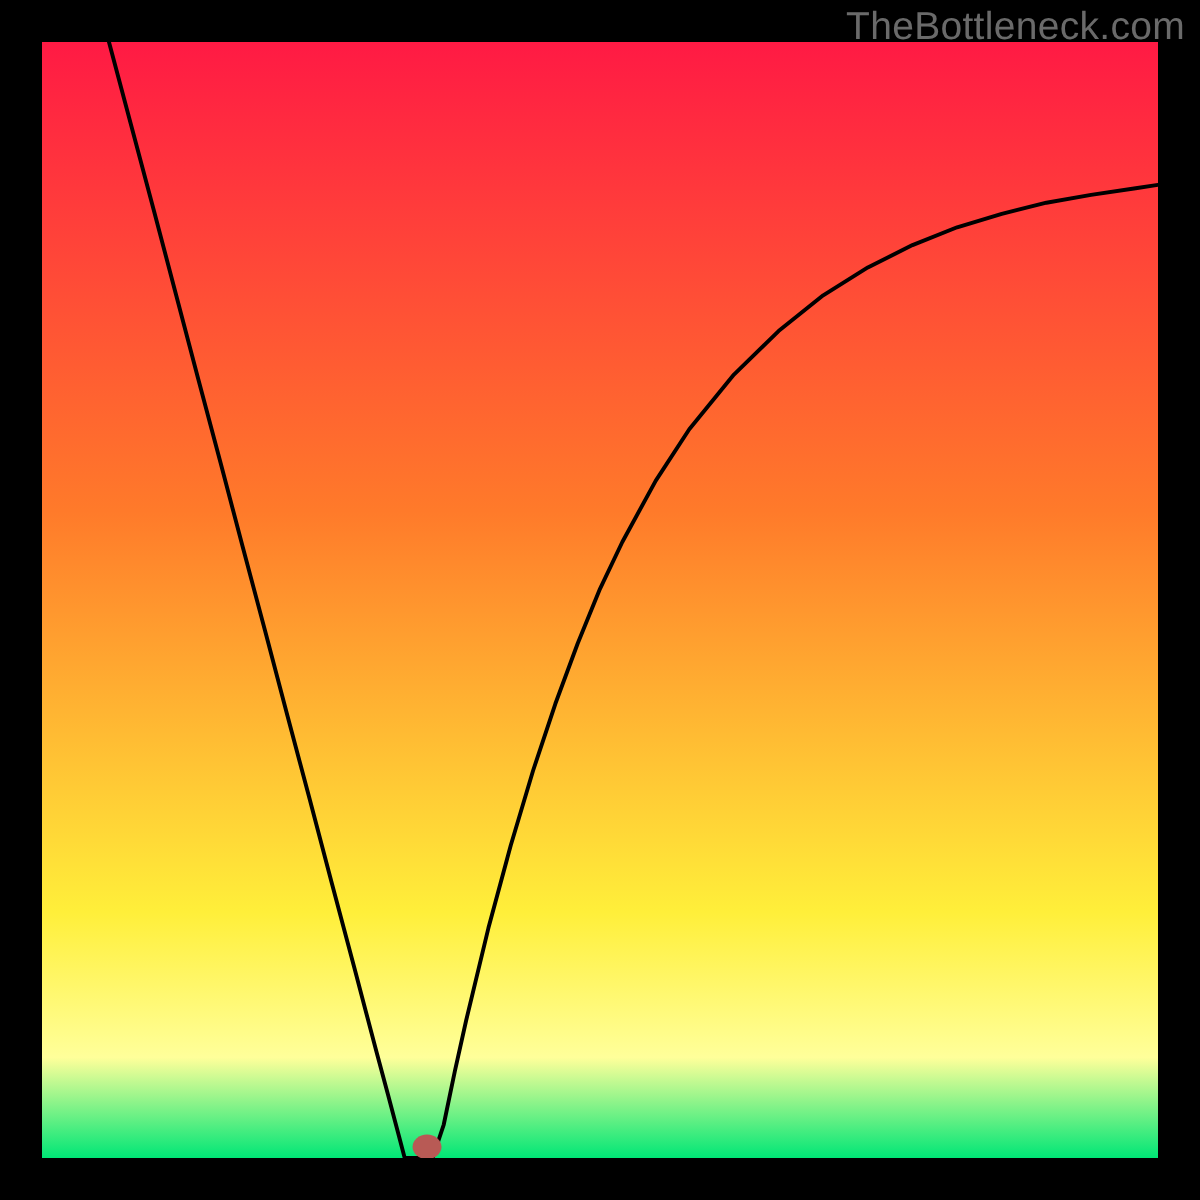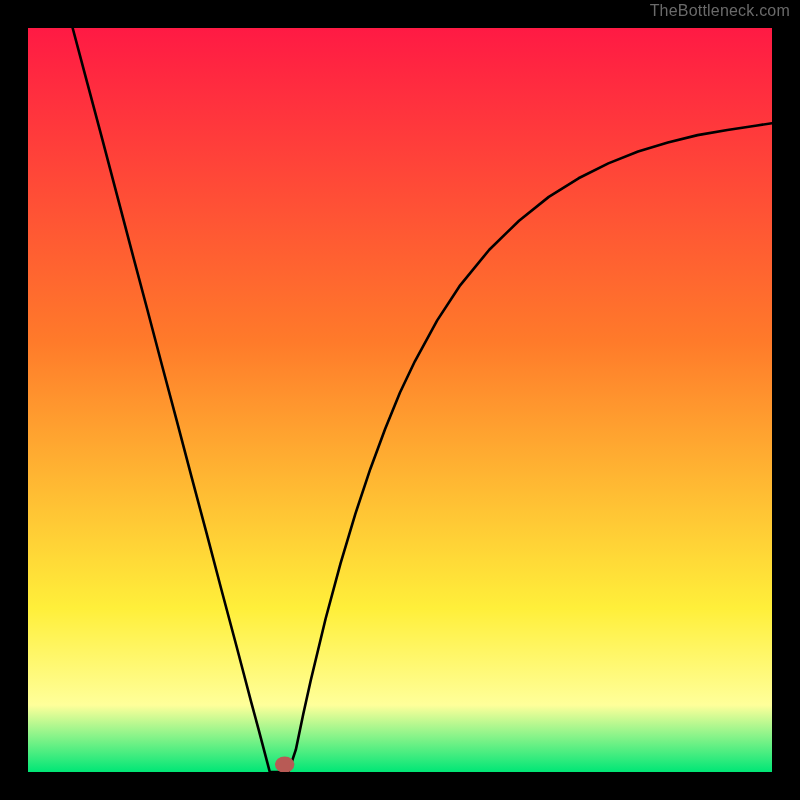--- a/index.html
+++ b/index.html
@@ -14,21 +14,21 @@
     width: 800px;
     height: 800px;
     background: #000;
     position: relative;
   }
   .watermark {
     position: absolute;
     top: 2px;
     right: 10px;
     color: #6a6a6a;
-    font-size: 16px;
+    font-size: 26px;
     font-weight: 400;
     letter-spacing: 0.2px;
     z-index: 5;
   }
   .plot-area {
     position: absolute;
     left: 28px;
     top: 28px;
     width: 744px;
     height: 744px;

